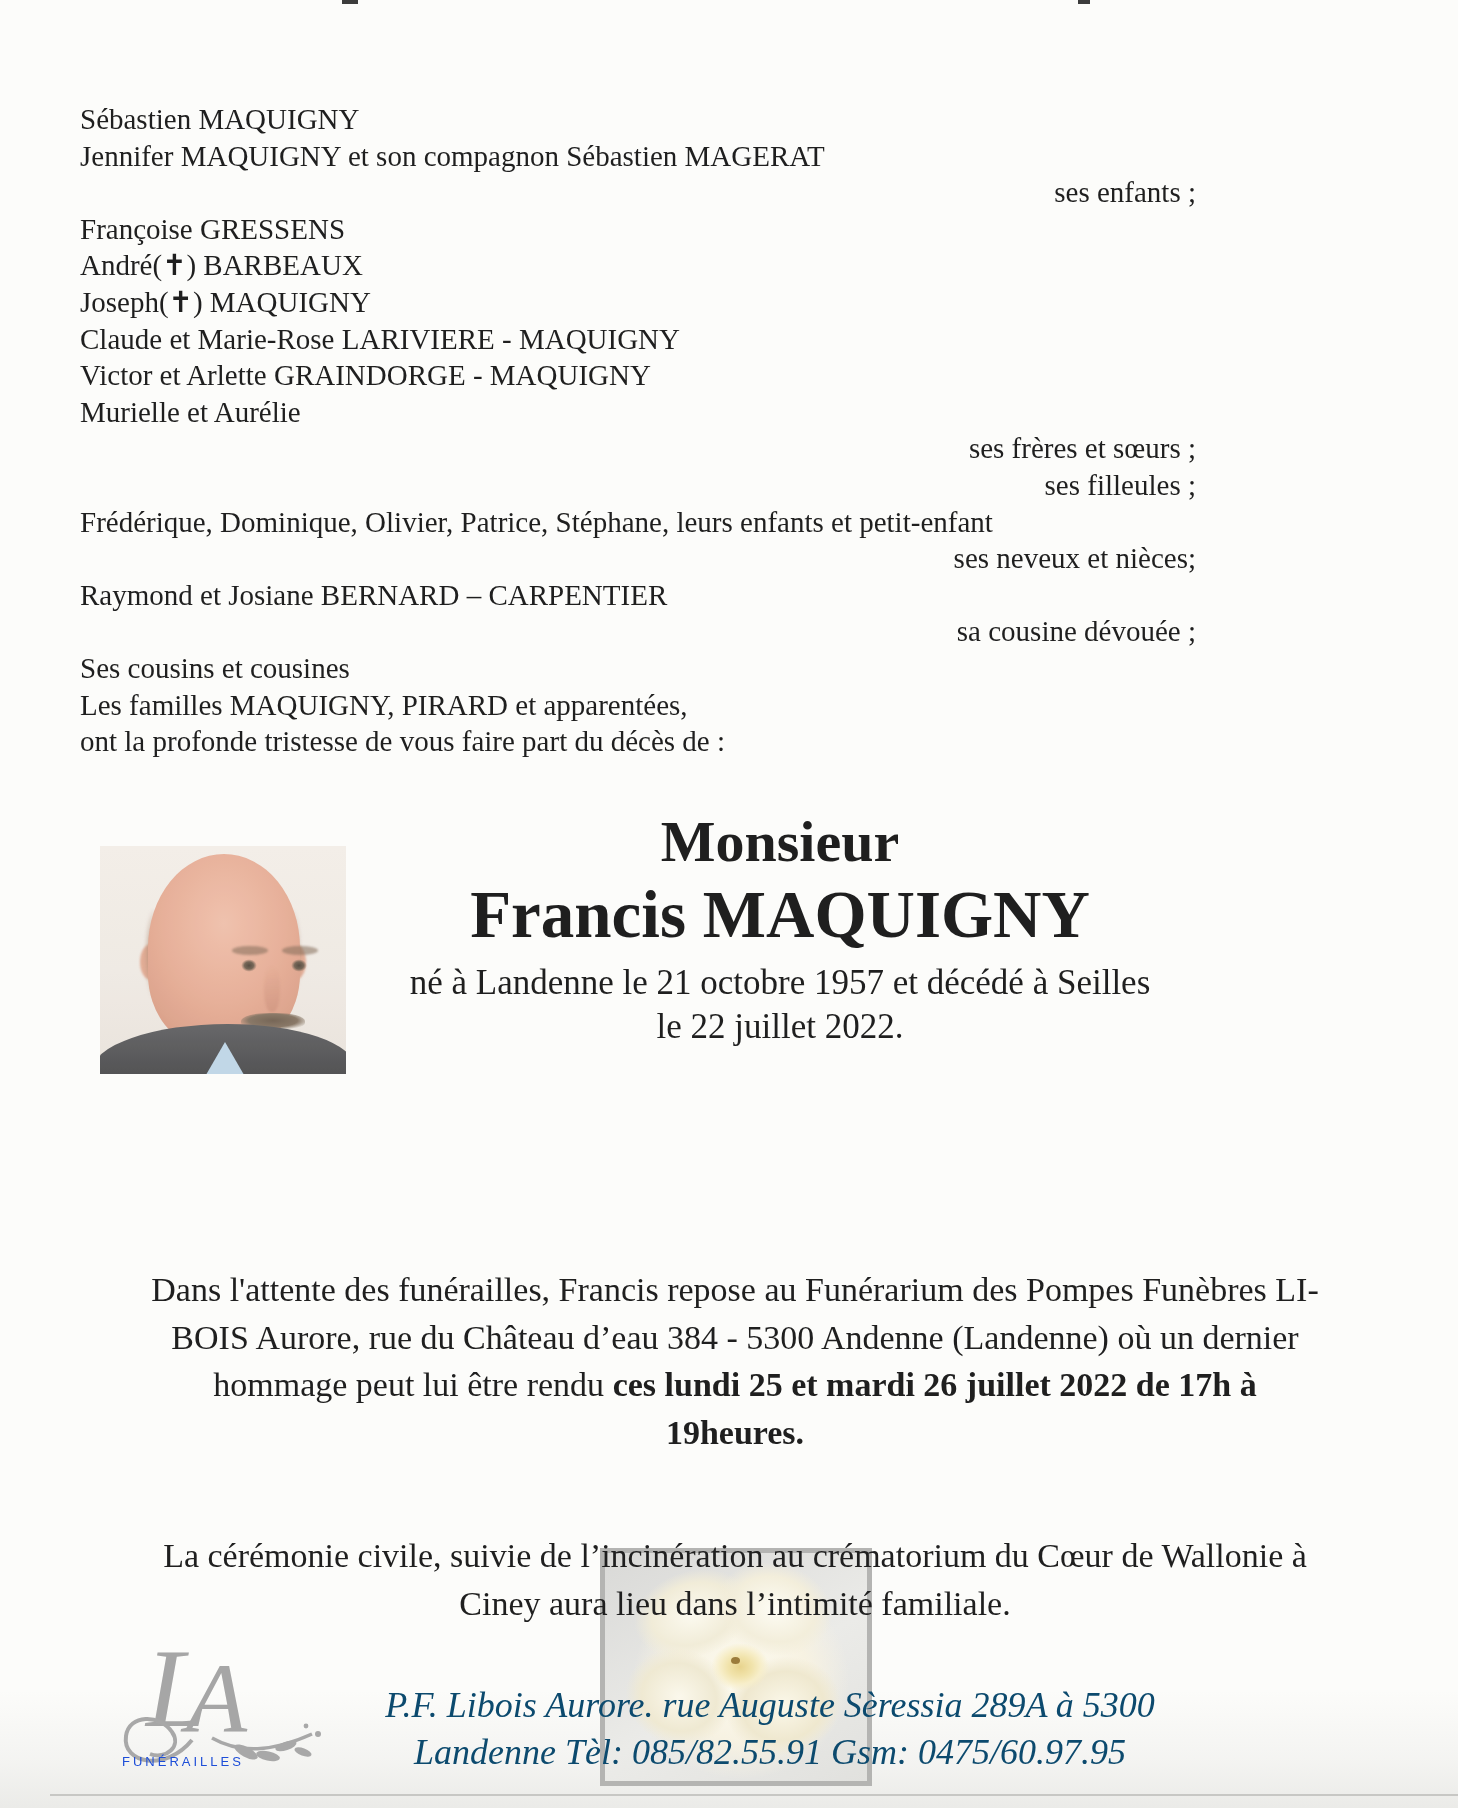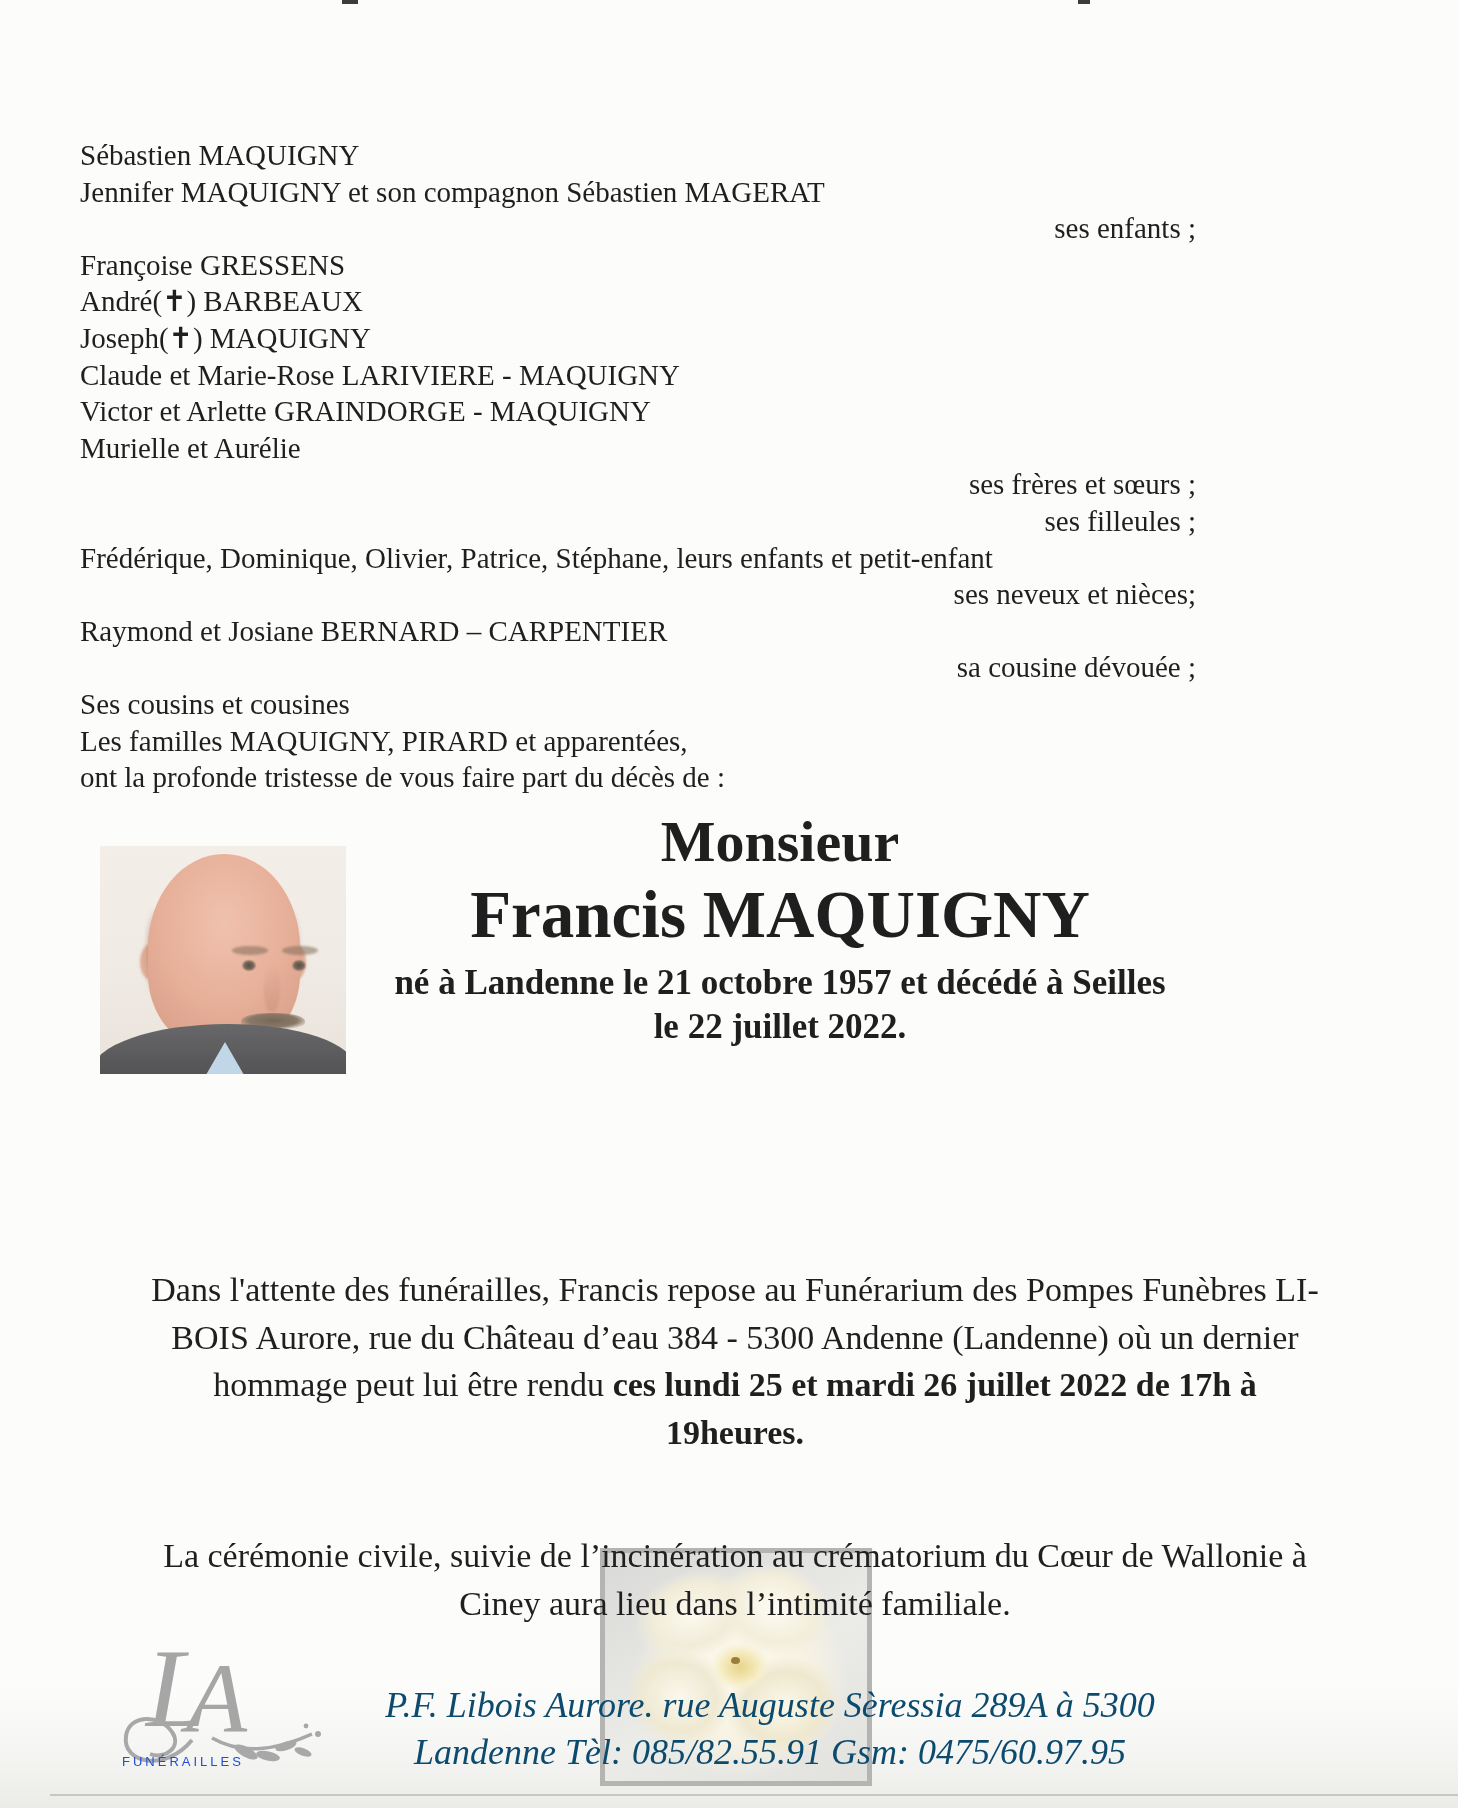--- a/index.html
+++ b/index.html
@@ -17,21 +17,21 @@
   .scan-mark.m2{left:1078px;width:12px;}
   .bottom-wash{
     position:absolute;left:0;top:1690px;width:1458px;height:118px;
     background:linear-gradient(180deg,rgba(222,222,219,0) 0%,rgba(222,222,219,.28) 60%,rgba(214,214,210,.45) 100%);
   }
   .bottom-scanline{position:absolute;left:50px;top:1794px;width:1408px;height:2px;background:#c7c7c4;}
 
   
   .mourners{
     position:absolute;left:80px;top:101px;width:1116px;
-    font-size:29px;line-height:36.6px;margin-top:36px;
+    font-size:29px;line-height:36.6px;
   }
   .mourners .ln{white-space:nowrap;}
   .mourners .l{text-align:left;}
   .mourners .r{text-align:right;}
 
   
   .photo{
     position:absolute;left:100px;top:846px;width:246px;height:228px;
     background:linear-gradient(180deg,#f2ece7 0%,#eee8e2 55%,#e7e1da 100%);
     overflow:hidden;
@@ -60,21 +60,21 @@
   .shoulders{position:absolute;left:-8px;bottom:-6px;width:262px;height:56px;
     background:linear-gradient(180deg,#57575a,#3e3e41);
     border-radius:58% 54% 0 0/95% 85% 0 0;}
   .collar{position:absolute;left:103px;bottom:0;width:44px;height:32px;background:#bad3e6;
     clip-path:polygon(8% 100%,50% 0,92% 100%);}
 
   
   .titleblock{position:absolute;left:360px;top:810px;width:840px;text-align:center;}
   .t-mons{font-weight:bold;font-size:58px;line-height:1.1;margin:0;}
   .t-name{font-weight:bold;font-size:67px;line-height:1.1;margin:4px 0 0 0;}
-  .t-life{font-size:35px;line-height:44px;margin-top:10px;font-weight:bold;}
+  .t-life{font-size:35px;line-height:44px;margin-top:10px;}
 
   
   .wake{position:absolute;left:80px;top:1266px;width:1310px;text-align:center;
     font-size:34px;line-height:47.5px;z-index:2;}
   .ceremony{position:absolute;left:80px;top:1532px;width:1310px;text-align:center;
     font-size:34px;line-height:47.5px;z-index:2;}
   .bold{font-weight:bold;}
 
   .notice{position:absolute;left:84px;top:1626px;font-size:30px;color:#8c8c8c;z-index:2;}
 

